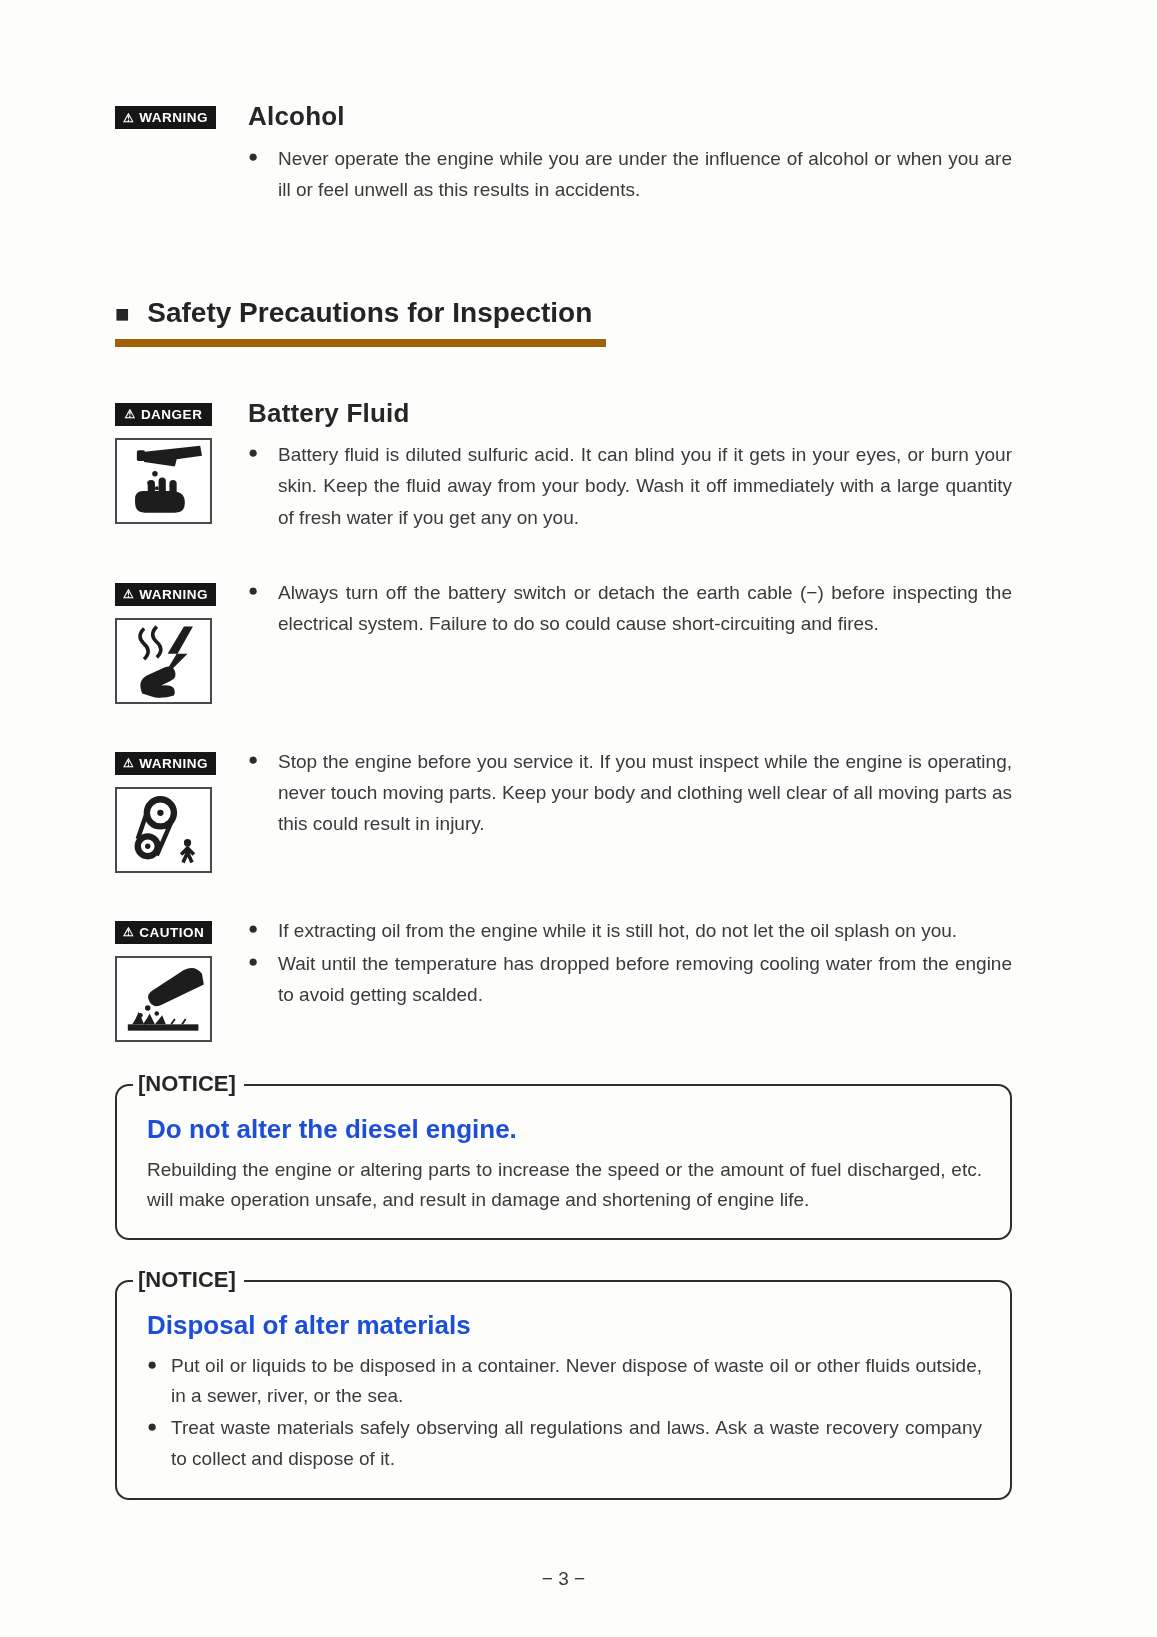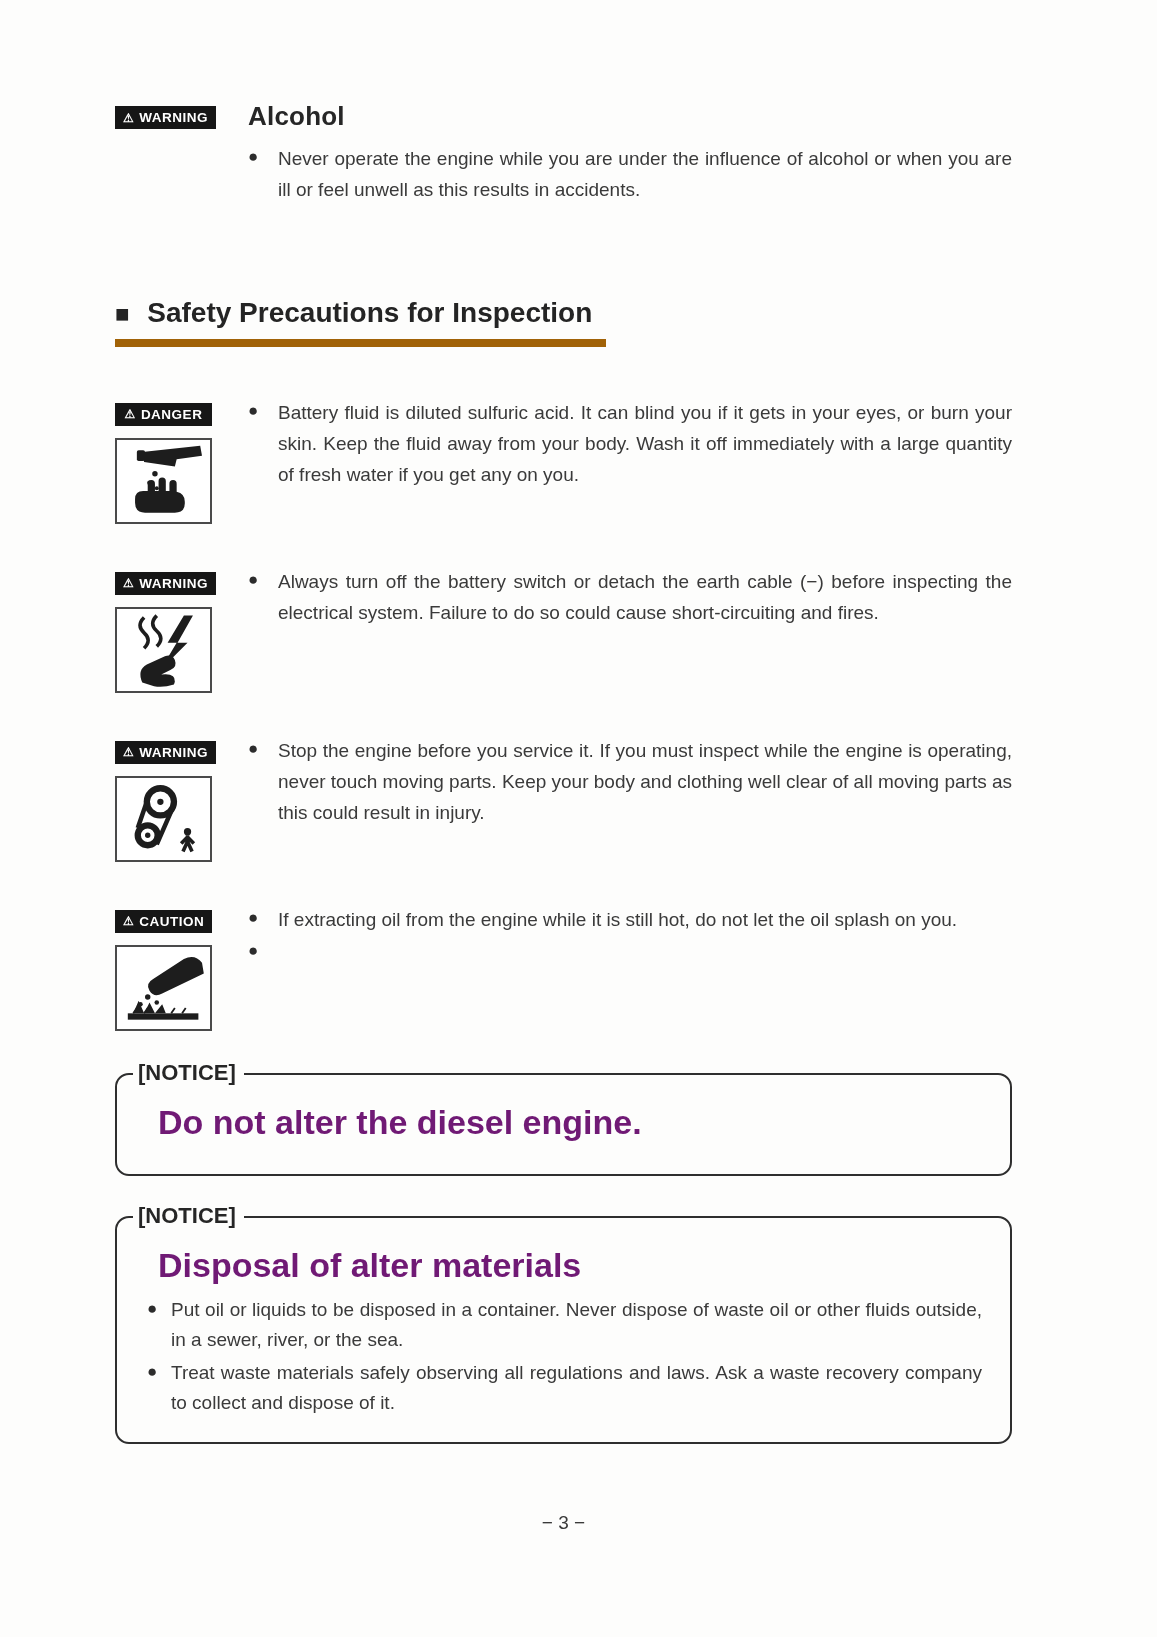--- a/index.html
+++ b/index.html
@@ -98,25 +98,24 @@
     position: absolute;
     top: -15px;
     left: 16px;
     background: #fdfdfc;
     padding: 0 8px 0 5px;
     font-size: 22px;
     font-weight: 700;
     color: #262626;
   }
   .notice-title {
-    font-size: 34px;
-    font-weight: 700;
-    color: #701a75;
+    font-size: 26px;
+    font-weight: 700;
+    color: #1d4ed8;
     margin-bottom: 10px;
-    margin-left: 11px;
   }
   .notice-body {
     font-size: 19px;
     line-height: 1.6;
     text-align: justify;
   }
   .notice-box .bullet { padding-left: 24px; }
   
   .page-footer {
     margin-top: 68px;
@@ -167,20 +166,21 @@
           <rect class="ic" x="18" y="8" width="9" height="12" rx="2"></rect>
           <circle class="ic" cx="38" cy="34" r="3"></circle>
           <circle class="ic" cx="45" cy="42" r="2.6"></circle>
           <circle class="ic" cx="32" cy="44" r="2.6"></circle>
           <circle class="ic" cx="40" cy="50" r="2.2"></circle>
           <path class="ic" d="M16 62 q0 -9 9 -9 h5 v-8 a4 4 0 0 1 8 0 v8 h4 v-11 a4 4 0 0 1 8 0 v11 h4 v-8 a4 4 0 0 1 8 0 v9 q9 2 9 11 v2 q0 10 -11 10 H27 q-11 0 -11 -11 z"></path>
         </svg>
       </div>
     </div>
     <div class="content-col">
+      <h2 class="hz-title">Battery Fluid</h2>
       <p class="bullet">
         <span class="mark">●</span>
         <span>Battery fluid is diluted sulfuric acid.  It can blind you if it gets in your eyes, or burn your skin. Keep the fluid away from your body.  Wash it off immediately with a large quantity of fresh water if you get any on you.</span>
       </p>
     </div>
   </section>
 
   <section class="hazard-item">
     <div class="badge-col">
       <div class="badge">
@@ -248,27 +248,29 @@
         </svg>
       </div>
     </div>
     <div class="content-col">
       <p class="bullet">
         <span class="mark">●</span>
         <span>If extracting oil from the engine while it is still hot, do not let the oil splash on you.</span>
       </p>
       <p class="bullet">
         <span class="mark">●</span>
+        <span>Wait until the temperature has dropped before removing cooling water from the engine to avoid getting scalded.</span>
       </p>
     </div>
   </section>
 
   <div class="notice-box">
     <div class="notice-label">[NOTICE]</div>
     <h3 class="notice-title">Do not alter the diesel engine.</h3>
+    <p class="notice-body">Rebuilding the engine or altering parts to increase the speed or the amount of fuel discharged, etc. will make operation unsafe, and result in damage and shortening of engine life.</p>
   </div>
 
   <div class="notice-box">
     <div class="notice-label">[NOTICE]</div>
     <h3 class="notice-title">Disposal of alter materials</h3>
     <p class="bullet notice-body">
       <span class="mark">●</span>
       <span>Put oil or liquids to be disposed in a container.  Never dispose of waste oil or other fluids outside, in a sewer, river, or the sea.</span>
     </p>
     <p class="bullet notice-body">

